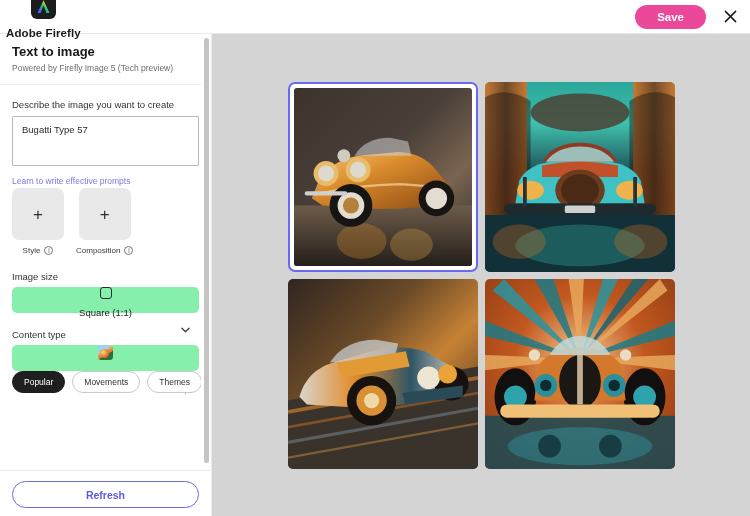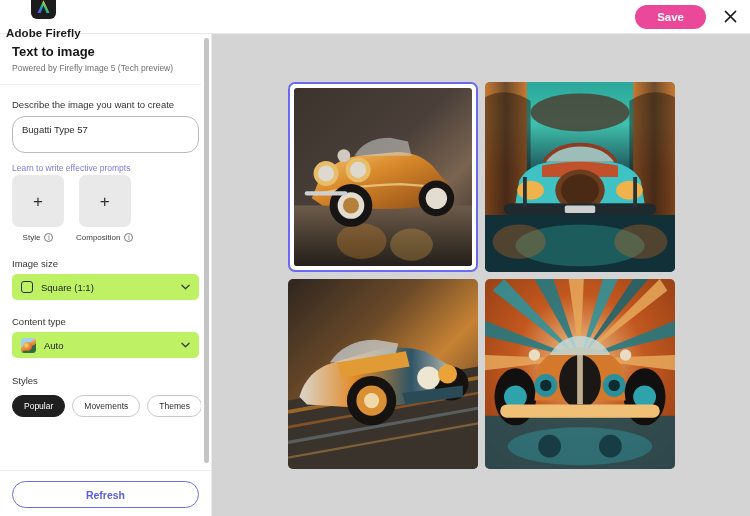--- a/index.html
+++ b/index.html
@@ -56,22 +56,22 @@
   .sb-scroll { flex: 1; overflow: hidden; position: relative; }
   .sb-inner { padding: 0; }
 
   .panel-title-block { padding: 10px 12px 11px 12px; border-bottom: 1px solid #eeeeee; }
   .panel-title { font-size: 13px; font-weight: bold; color: #161616; }
   .panel-sub { font-size: 8.5px; color: #6d6d6d; margin-top: 4px; }
 
   .section { padding: 0 12px; }
   .field-label { font-size: 9.5px; color: #333333; margin: 14px 0 6px 0; }
   .prompt-box {
-    width: 100%; height: 37px;
-    border: 1px solid #b9b9b9; border-radius: 13px;
+    width: 100%; height: 50px;
+    border: 1px solid #b9b9b9; border-radius: 1px;
     padding: 7px 9px;
     font-size: 9.5px; color: #2b2b2b;
     font-family: "Liberation Sans", sans-serif;
     resize: none; outline: none; background: #fff;
     line-height: 1.3;
   }
   .link {
     display: inline-block; margin-top: 6px;
     font-size: 8.5px; color: #7a7ae0; cursor: pointer; text-decoration: none;
   }
@@ -92,23 +92,23 @@
   .info-i {
     width: 9px; height: 9px; border-radius: 50%;
     border: 1px solid #777; color: #555;
     font-size: 6.5px; line-height: 7px; text-align: center;
     display: inline-block; cursor: pointer;
   }
 
   .sel-label { font-size: 9.5px; color: #333333; margin: 16px 0 5px 0; }
   .select {
     width: 100%; height: 26px;
-    background: #bef264; border: none; border-radius: 5px;
+    background: #86efac; border: none; border-radius: 5px;
     display: flex; align-items: center; gap: 8px;
-    padding: 0 9px; cursor: pointer;
+    padding: 0 9px; cursor: pointer; flex-direction: column;
   }
   .sq-icon {
     width: 12px; height: 12px; border: 1.6px solid #2c2c2c; border-radius: 3px;
     flex: none;
   }
   .auto-icon {
     width: 15px; height: 15px; border-radius: 3.5px; flex: none;
     background: linear-gradient(150deg,#9fd2f0 0%,#9fd2f0 38%,#e8b55f 38%,#d4762c 62%,#2f6e3c 62%,#2f6e3c 100%);
     position: relative; overflow: hidden;
   }
@@ -272,21 +272,20 @@
               <span class="select-text">Auto</span>
               <span class="chev">
                 <svg width="9" height="6" viewBox="0 0 10 6">
                   <path d="M1 1 L5 5 L9 1" fill="none" stroke="#3a3a3a" stroke-width="1.4" stroke-linecap="round" stroke-linejoin="round"></path>
                 </svg>
               </span>
             </div>
           </div>
 
           <div class="section">
-            <div class="styles-label">Styles</div>
             <div class="chips">
               <span class="chip active">Popular</span>
               <span class="chip">Movements</span>
               <span class="chip">Themes</span>
             </div>
           </div>
 
         </div>
 
         <div class="sb-track">

